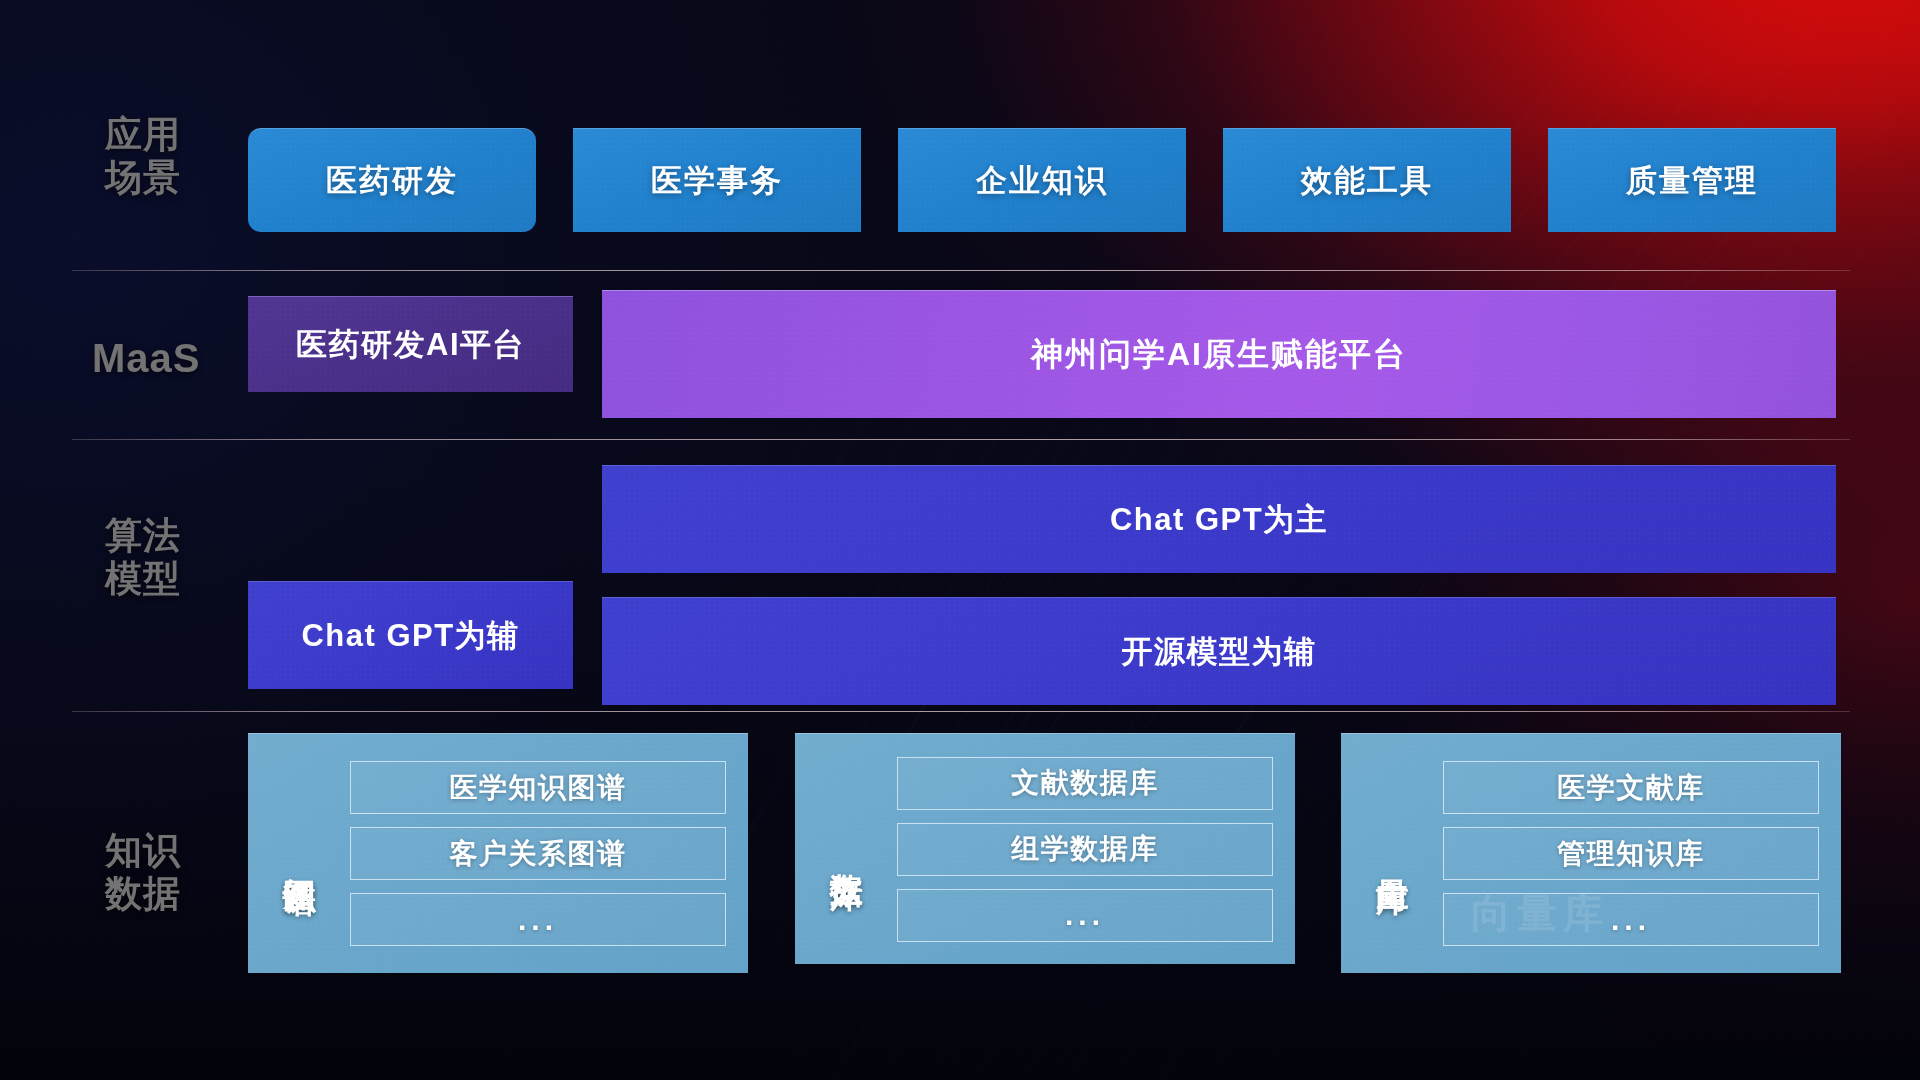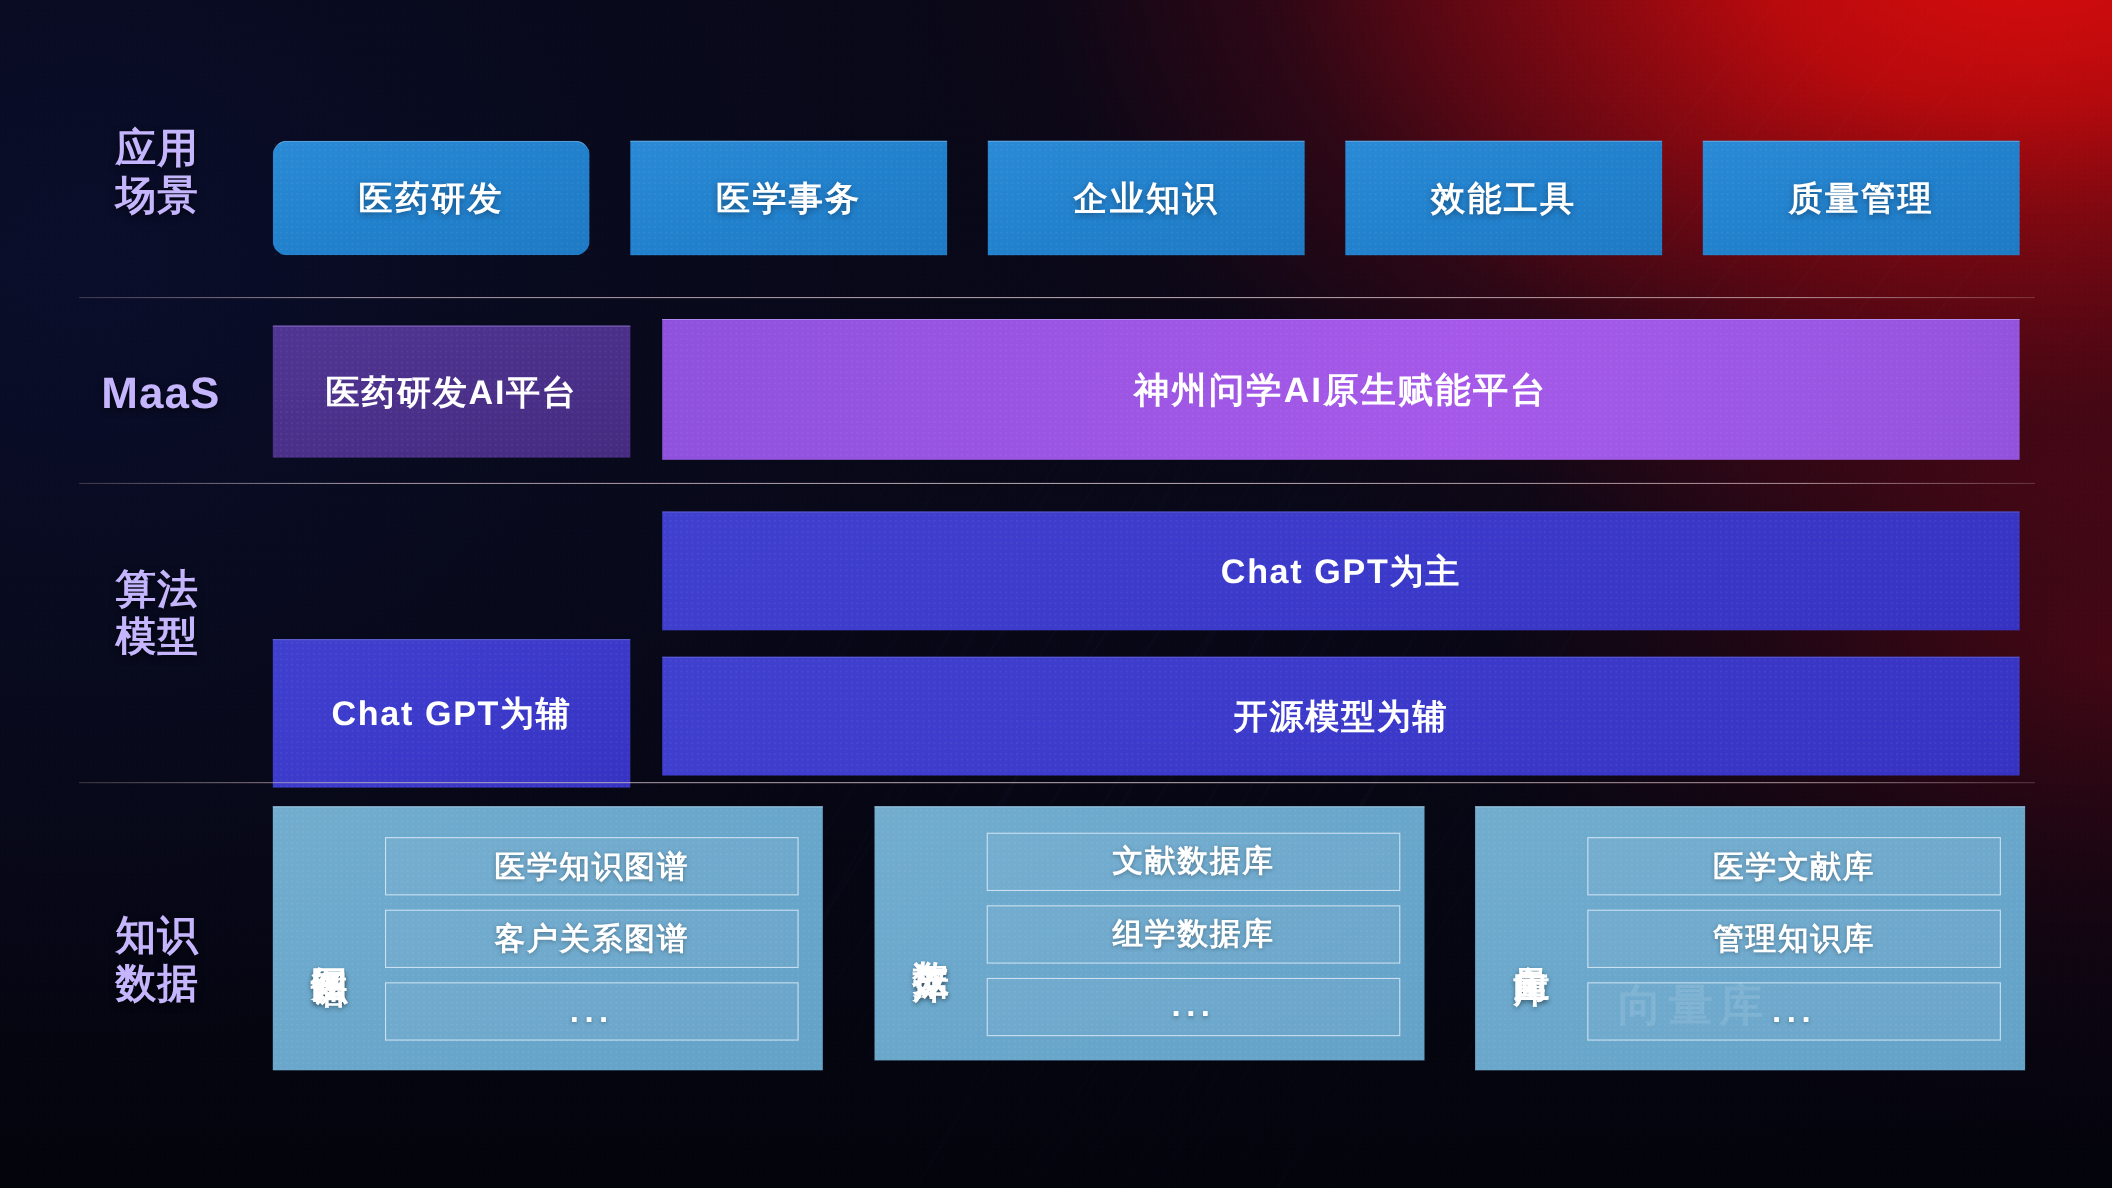--- a/index.html
+++ b/index.html
@@ -57,21 +57,21 @@
     position: absolute; inset: 0;
     background-image: radial-gradient(circle, rgba(255,255,255,0.10) 0.7px, transparent 0.8px);
     background-size: 5px 5px;
     opacity: .30;
     mix-blend-mode: overlay;
   }
 
   
   .row-label {
     position: absolute;
-    color: #c4b5fd;
+    color: #737373;
     font-weight: 700;
     font-size: 37px;
     line-height: 1.16;
     letter-spacing: 1px;
     text-align: left;
     white-space: pre-line;
     text-shadow: 0 2px 7px rgba(0,0,0,.65);
   }
   .divider {
     position: absolute;
@@ -228,36 +228,36 @@
     <span>效能工具</span>
   </div>
   <div class="box scene-box" style="left:1548px; top:128px; width:288px; height:104px;">
     <span>质量管理</span>
   </div>
 
   <div class="divider" style="top:270px;"></div>
 
   <div class="row-label" style="left:92px; top:335px; width:150px; font-size:40px;">MaaS</div>
 
-  <div class="box maas-left" style="left:248px; top:296px; width:325px; height:120px;">
+  <div class="box maas-left" style="left:248px; top:296px; width:325px; height:96px;">
     <span>医药研发AI平台</span>
   </div>
   <div class="box maas-right" style="left:602px; top:290px; width:1234px; height:128px;">
     <span>神州问学AI原生赋能平台</span>
   </div>
 
   <div class="divider" style="top:439px;"></div>
 
   <div class="row-label" style="left:105px; top:515px; width:130px;">算法
 模型</div>
 
   <div class="box algo-box" style="left:602px; top:465px; width:1234px; height:108px;">
     <span>Chat GPT为主</span>
   </div>
-  <div class="box algo-box" style="left:248px; top:581px; width:325px; height:135px;">
+  <div class="box algo-box" style="left:248px; top:581px; width:325px; height:108px;">
     <span>Chat GPT为辅</span>
   </div>
   <div class="box algo-box" style="left:602px; top:597px; width:1234px; height:108px;">
     <span>开源模型为辅</span>
   </div>
 
   <div class="divider" style="top:711px;"></div>
 
   <div class="row-label" style="left:105px; top:830px; width:130px;">知识
 数据</div>

